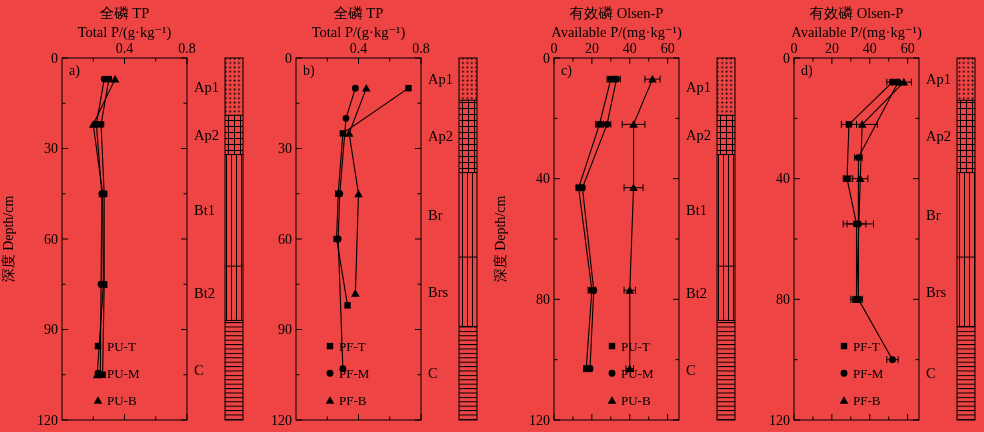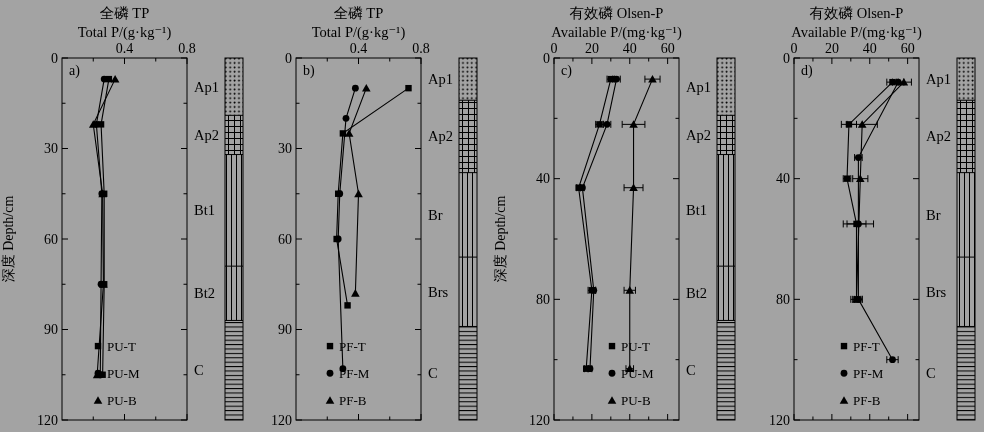--- a/index.html
+++ b/index.html
@@ -1,16 +1,16 @@
 <!DOCTYPE html>
 <html><head>
 <meta charset="utf-8">
 <style>
   html,body{margin:0;padding:0;background:#ffffff;}
-  .figure{display:flex;width:984px;height:432px;background:#a3a3a3;overflow:hidden;text-align:right;}
+  .figure{display:flex;width:984px;height:432px;background:#ef4444;overflow:hidden;text-align:right;}
   .panel{width:246px;height:432px;position:relative;flex:0 0 auto;}
   svg text{font-family:"Liberation Serif","DejaVu Serif",serif;fill:#000000;}
 </style>
 </head>
 <body>
 
 <div class="figure">
   <div class="panel"><svg width="246" height="432" viewBox="0 0 246 432">
         <defs>
           <pattern id="p0-dots" width="4.4" height="4.4" patternUnits="userSpaceOnUse">

